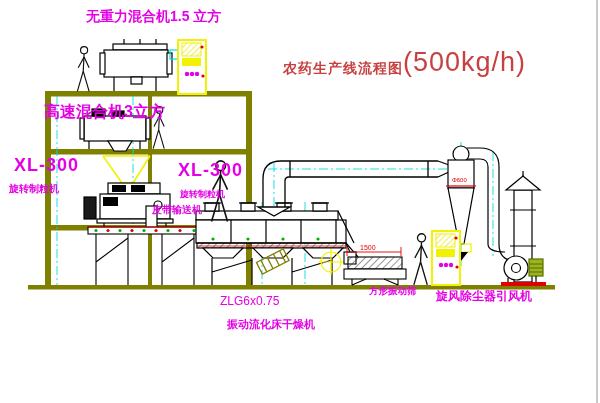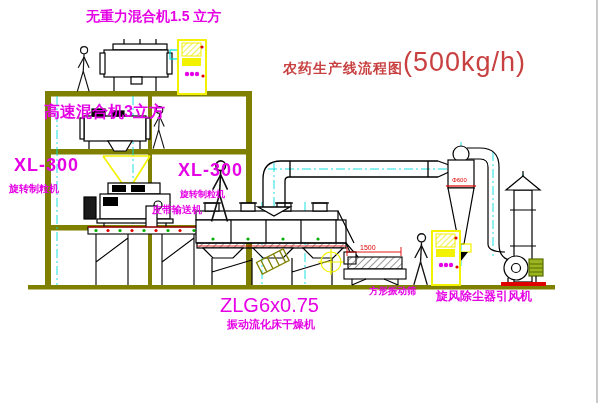--- a/index.html
+++ b/index.html
@@ -222,21 +222,21 @@
 
   <div class="lbl" style="left:14px;top:156px;font-size:18px;letter-spacing:1px;">XL-300</div>
   <div class="lbl" style="left:9px;top:184px;font-size:10px;">旋转制粒机</div>
 
   <div class="lbl" style="left:178px;top:161px;font-size:18px;letter-spacing:1px;">XL-300</div>
   <div class="lbl" style="left:180px;top:190px;font-size:9px;">旋转制粒机</div>
 
   <div class="lbl" style="left:152px;top:205px;font-size:10px;">皮带输送机</div>
 
   <div class="lbl" style="left:227px;top:285px;font-size:11px;margin-top:34px;">振动流化床干燥机</div>
-  <div class="lbl" style="left:220px;top:295px;font-size:20px;font-weight:normal;">ZLG6x0.75</div>
+  <div class="lbl" style="left:220px;top:295px;font-size:12px;font-weight:normal;">ZLG6x0.75</div>
 
   <div class="lbl" style="left:336px;top:286px;font-size:9.5px;margin-left:33px;">方形振动筛</div>
 
   <div class="lbl" style="left:436px;top:290px;font-size:12px;">旋风除尘器</div>
   <div class="lbl" style="left:496px;top:290px;font-size:12px;">引风机</div>
 
   <div class="dim" style="left:452px;top:177px;font-size:6px;">Φ600</div>
   <div class="dim" style="left:360px;top:244px;font-size:7px;">1500</div>
 
   <div class="edge"></div>

